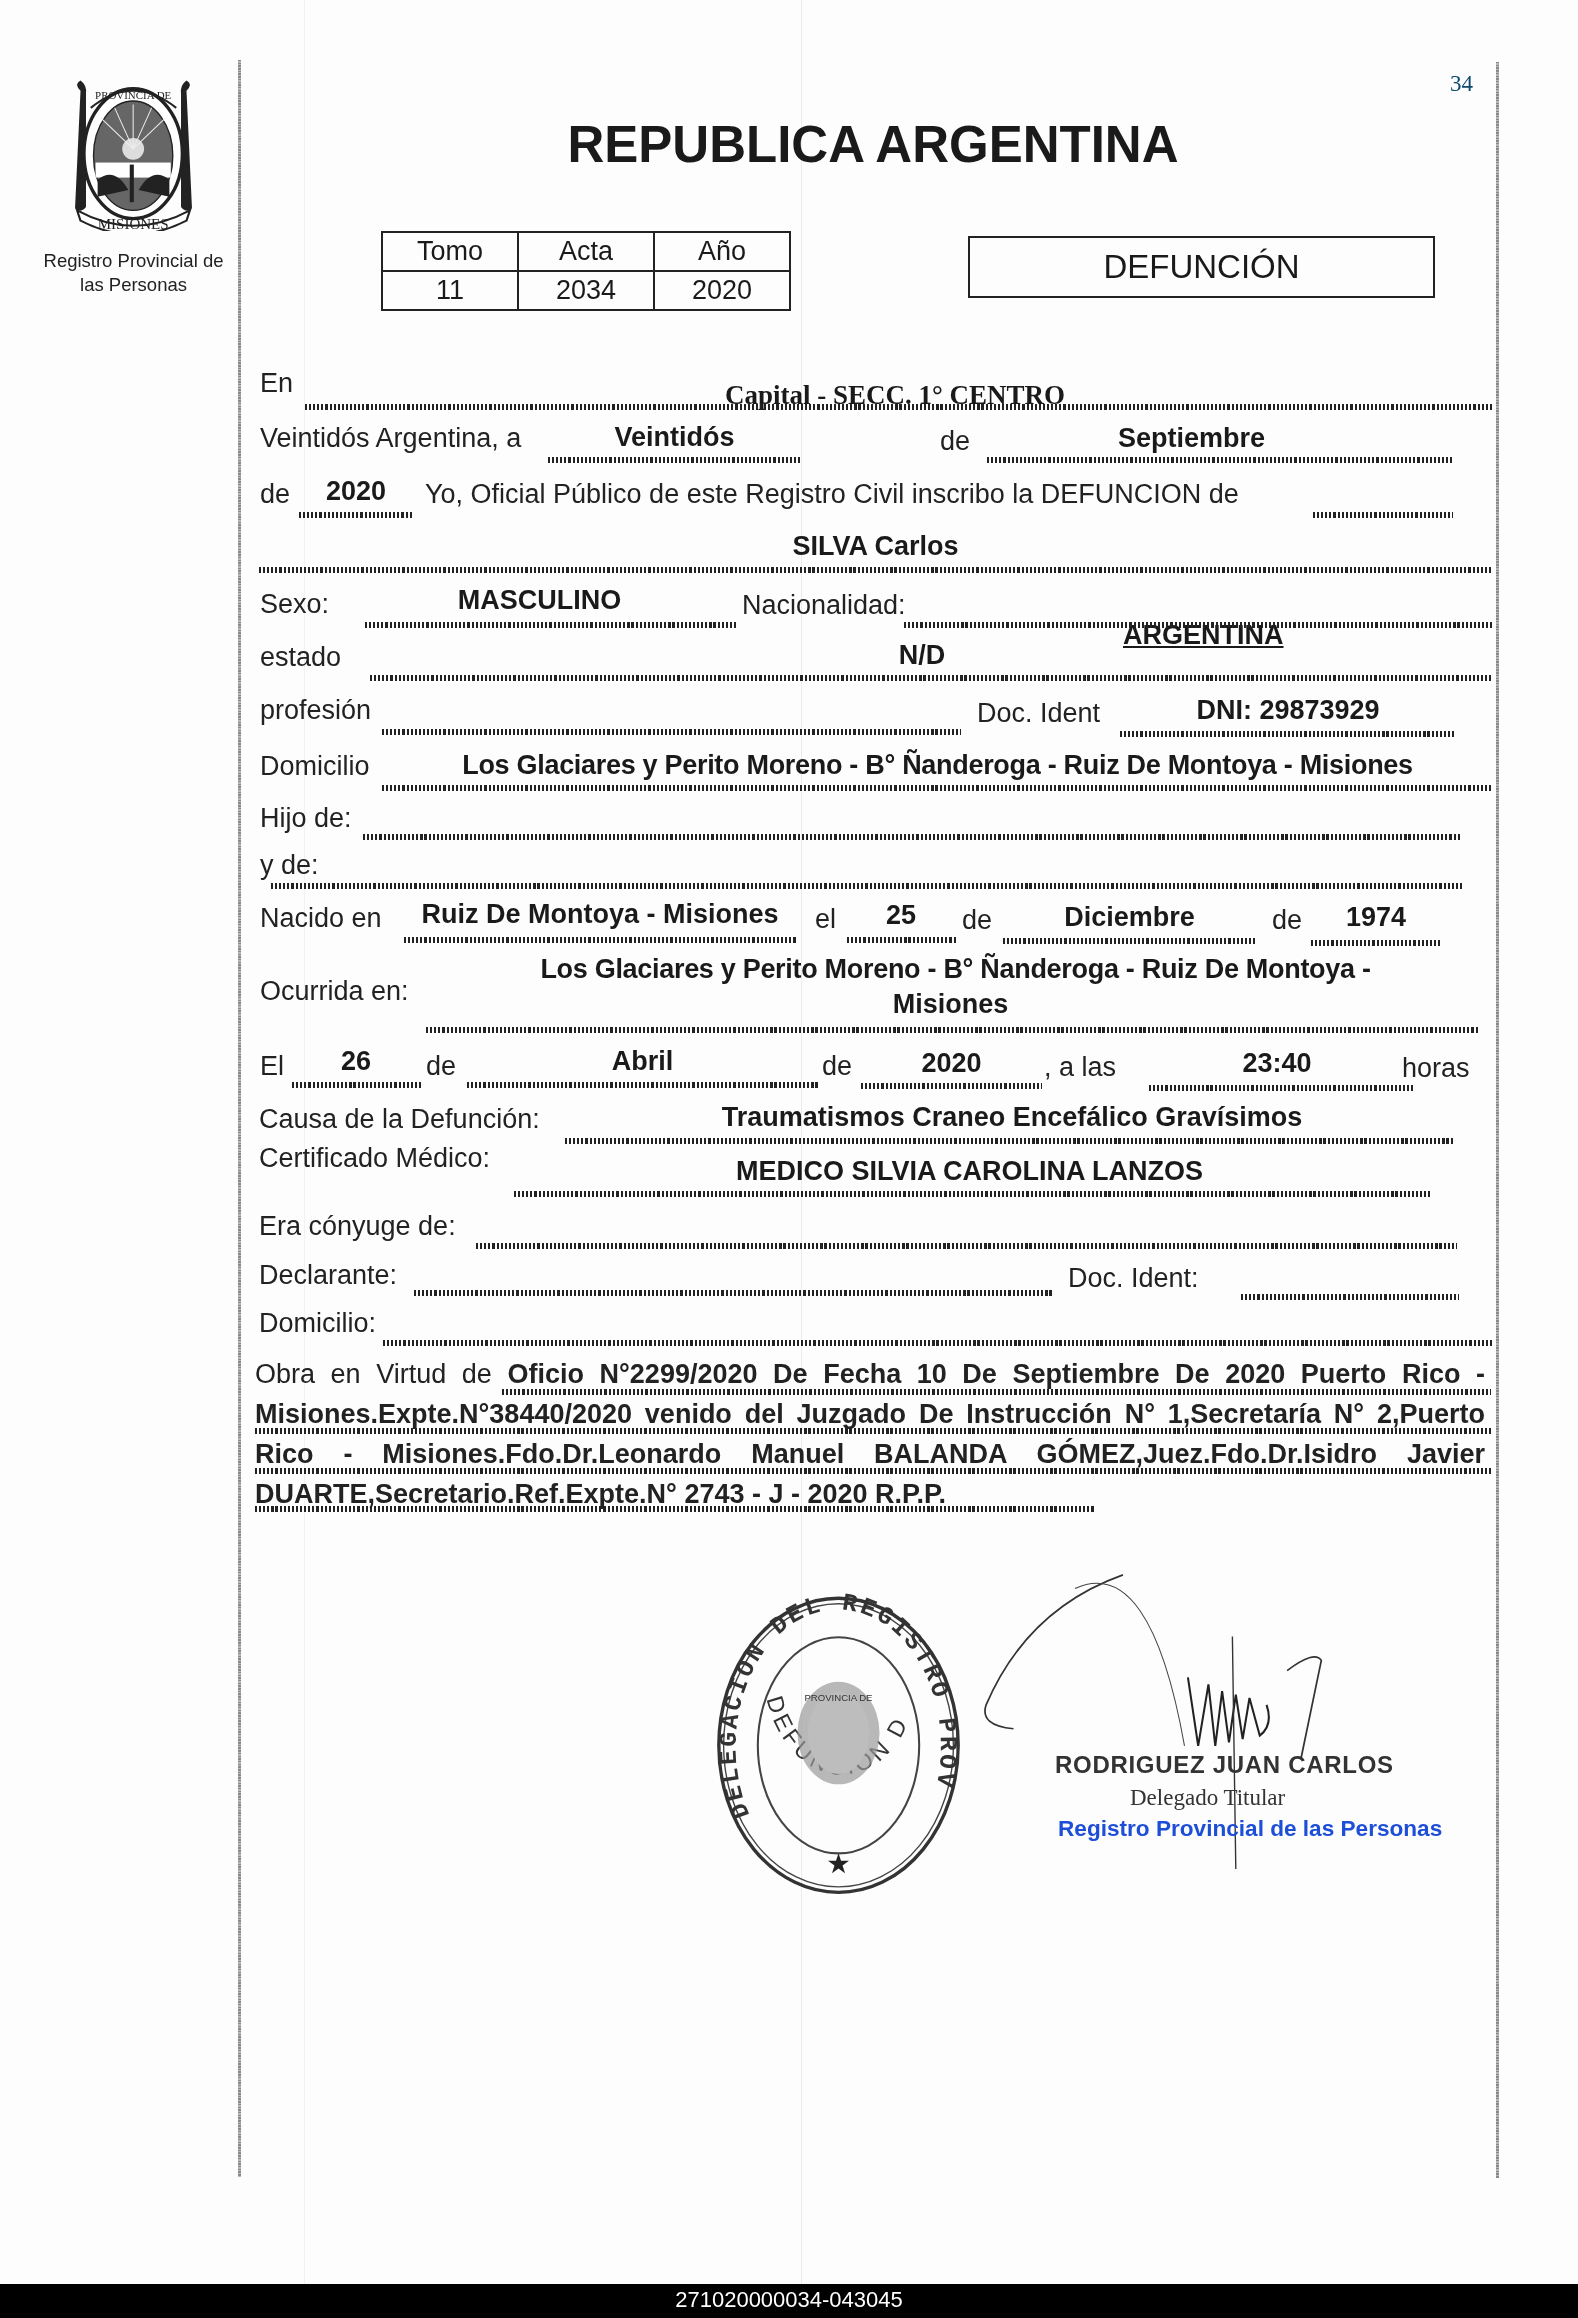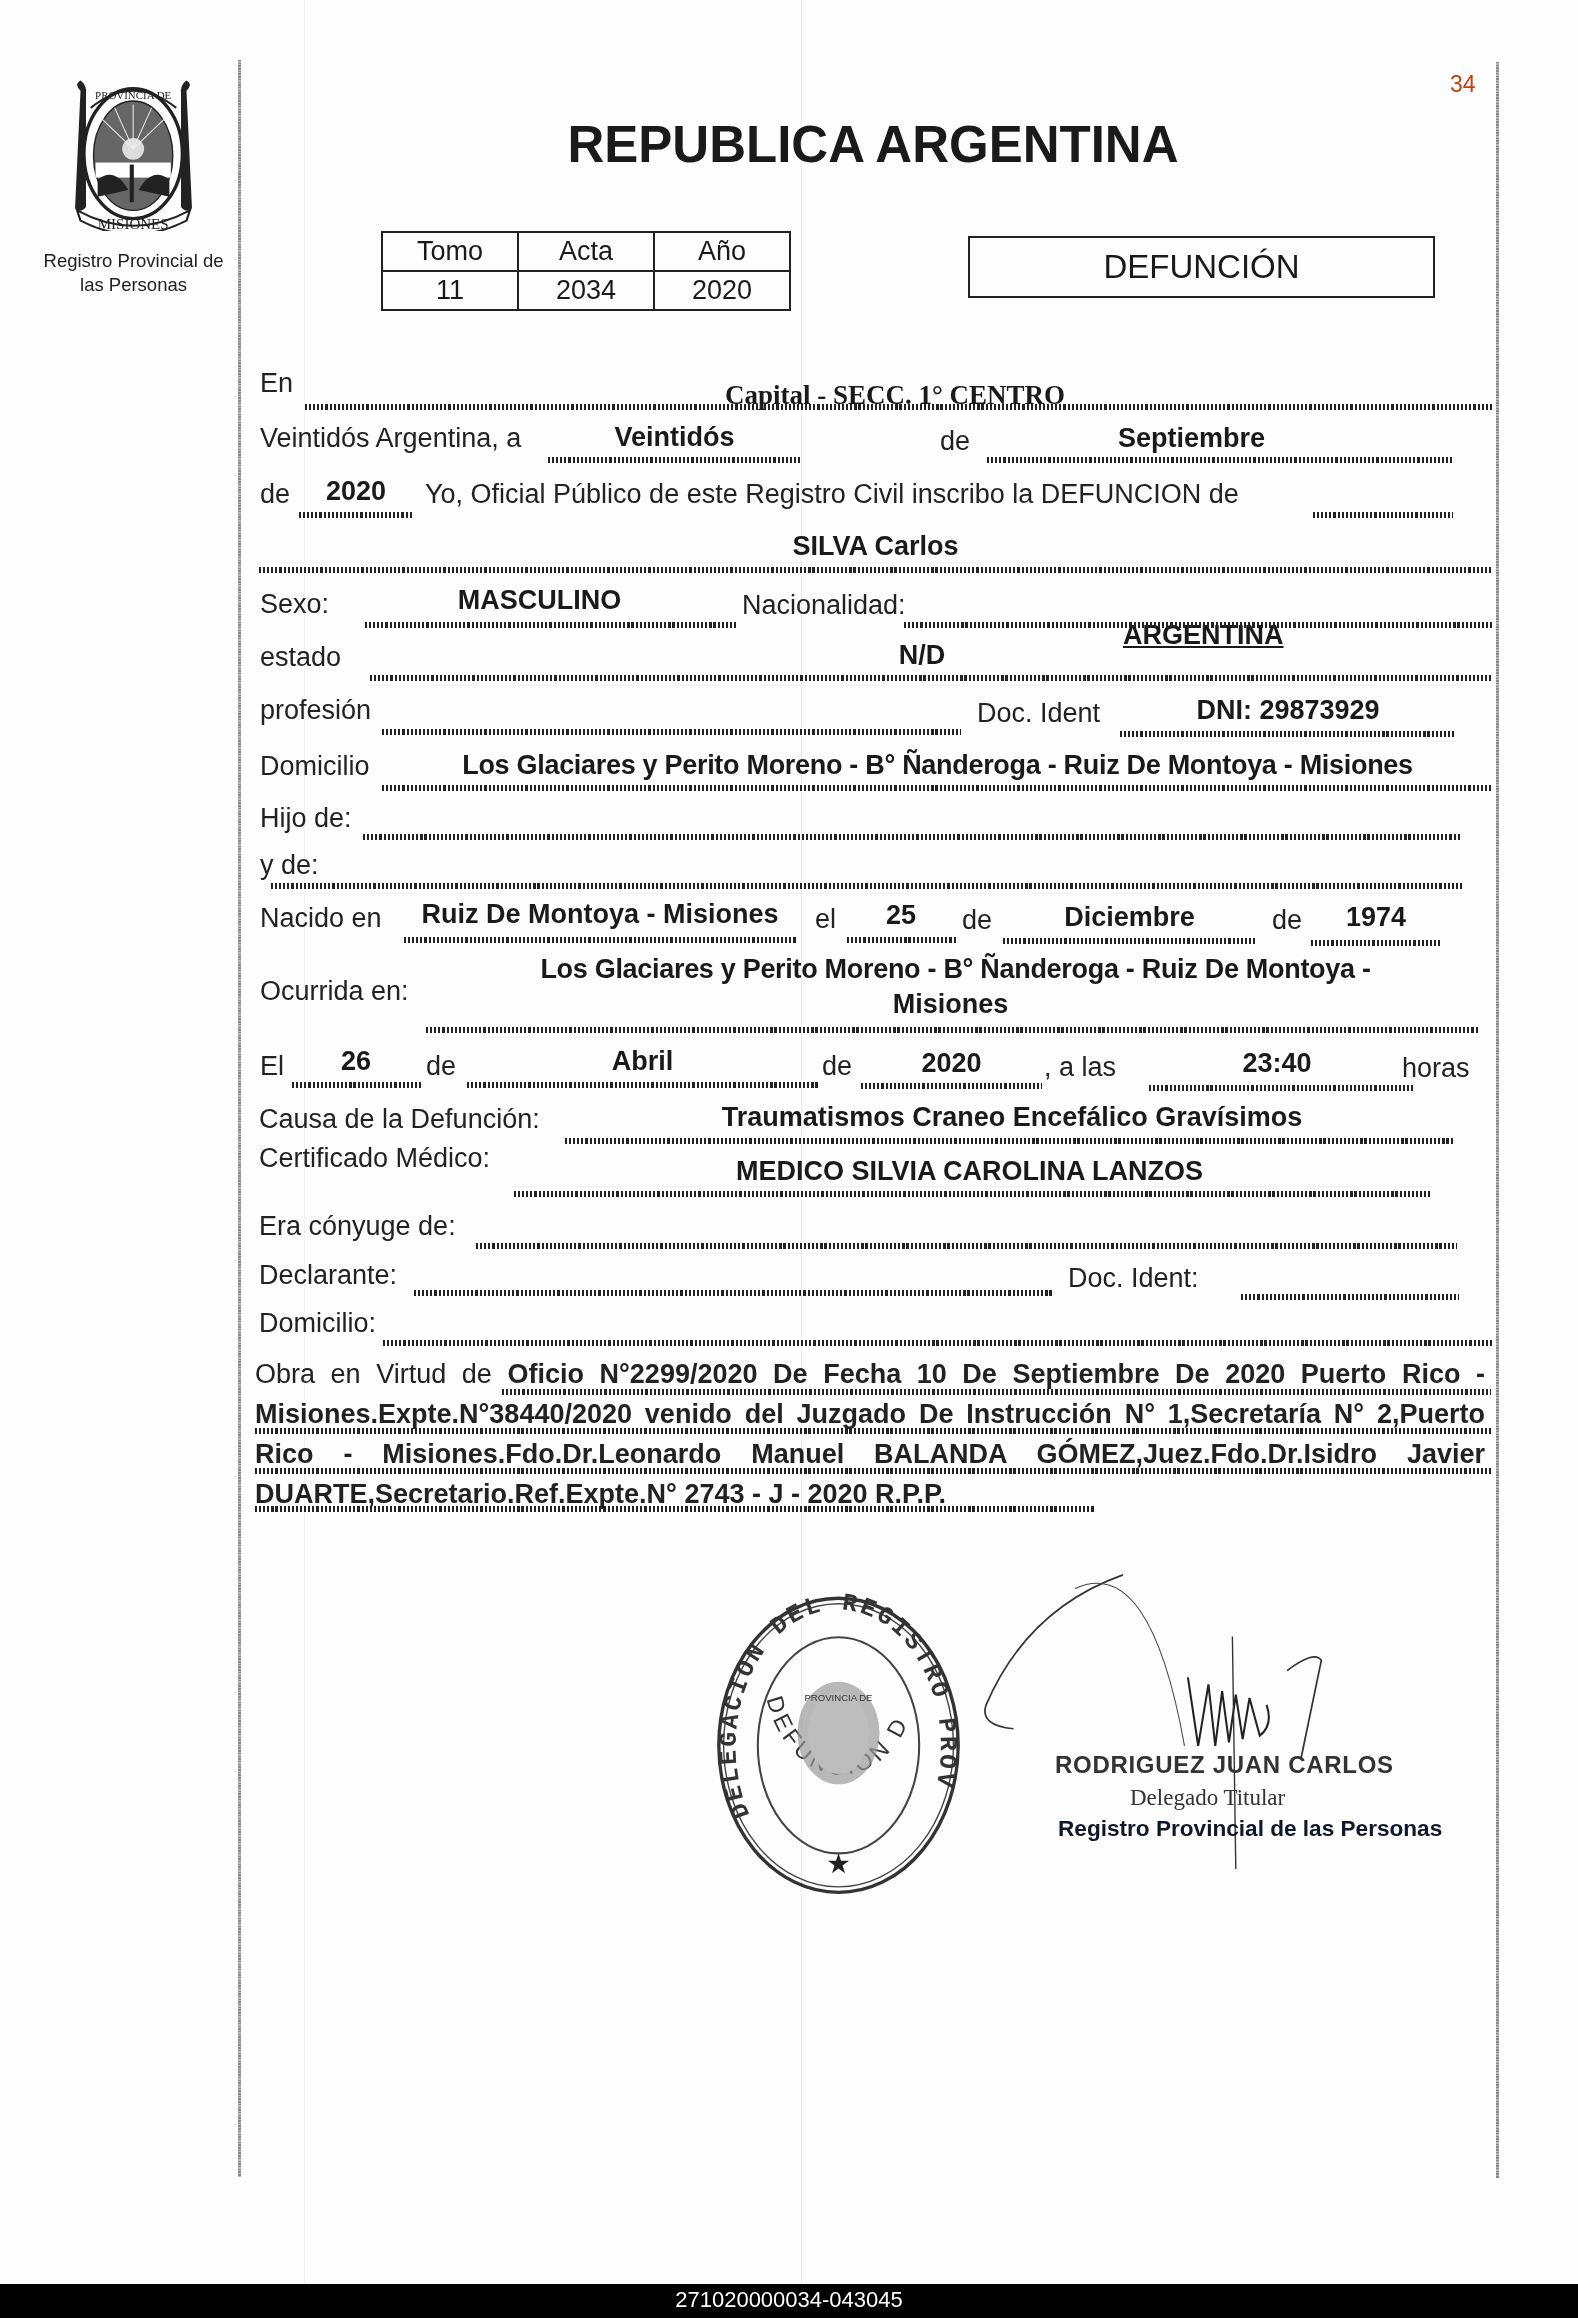--- a/index.html
+++ b/index.html
@@ -4,38 +4,38 @@
 <style>
   html, body { margin:0; padding:0; }
   body { width:1578px; height:2319px; position:relative; background:#fdfdfd; overflow:hidden;
          font-family:"Liberation Sans", sans-serif; color:#1a1a1a; }
   .abs { position:absolute; }
   .vline { position:absolute; width:2.7px; background:repeating-linear-gradient(180deg,#8a8a8a 0 1.4px,#b8b8b8 1.4px 2.7px); }
   .fold { position:absolute; width:1.4px; background:#ececec; }
   .logo { left:60px; top:77px; width:147px; height:154px; }
   .logo-caption { left:20.5px; top:249px; width:226px; text-align:center; font-size:18.5px; line-height:24px; color:#222; }
   .title { left:411px; top:115px; width:924px; text-align:center; font-size:51px; font-weight:bold; letter-spacing:0px; }
-  .pagenum { left:1450px; top:71px; font-size:23px; color:#c2410c; }
+  .pagenum { left:1450px; top:71px; font-size:23px; color:#0c4a6e;font-family:Liberation Serif, serif; }
   table.reg { position:absolute; left:381px; top:231px; border-collapse:collapse; }
   table.reg td { border:2.1px solid #222; width:134px; height:37px; text-align:center; font-size:27px; padding:0; }
   .type-box { left:968px; top:236px; width:463px; height:58px; border:2.1px solid #222; border-top-width:2.7px; border-bottom-width:2.7px;
               display:flex; align-items:center; justify-content:center; font-size:33px; }
   .lbl { position:absolute; font-size:27px; white-space:nowrap; color:#222; }
   .val { position:absolute; font-size:27px; font-weight:bold; white-space:nowrap; text-align:center; }
   .dots { position:absolute; height:5.5px;
           background:repeating-linear-gradient(90deg,#222 0 2.1px,transparent 2.1px 4.1px); }
   .obra { position:absolute; left:255px; top:1354px; width:1230px; font-size:27px; line-height:40px; text-align:justify; color:#222; }
   .obra b { font-weight:bold; }
   .obra-line { position:absolute; left:255px; height:5.5px;
                background:repeating-linear-gradient(90deg,#222 0 2.1px,transparent 2.1px 4.1px); }
   .seal { left:712px; top:1589px; width:253px; height:312px; }
   .sig { left:972px; top:1568px; width:425px; height:301px; }
   .signer-name { left:1055px; top:1751px; font-size:24px; font-weight:bold; color:#333; letter-spacing:0.7px; }
   .signer-role { left:1130px; top:1785px; font-size:23px; font-family:"Liberation Serif", serif; color:#333; }
-  .signer-org  { left:1058px; top:1816px; font-size:22.6px; font-weight:bold; color:#0f172a; }
+  .signer-org  { left:1058px; top:1816px; font-size:22.6px; font-weight:bold; color:#1d4ed8; }
   .footer { left:0; top:2284px; width:1578px; height:35px; background:#000; }
   .footer-text { left:0; top:2287px; width:1578px; text-align:center; color:#fff; font-size:22px; }
 </style>
 </head>
 <body>
 
 <div class="vline" style="left:238px; top:60px; height:2117px;"></div>
 <div class="vline" style="left:1496px; top:62px; height:2116px;"></div>
 <div class="fold" style="left:801px; top:0; height:2284px;"></div>
 <div class="fold" style="left:304px; top:0; height:2284px; background:#f2f2f2;"></div>

